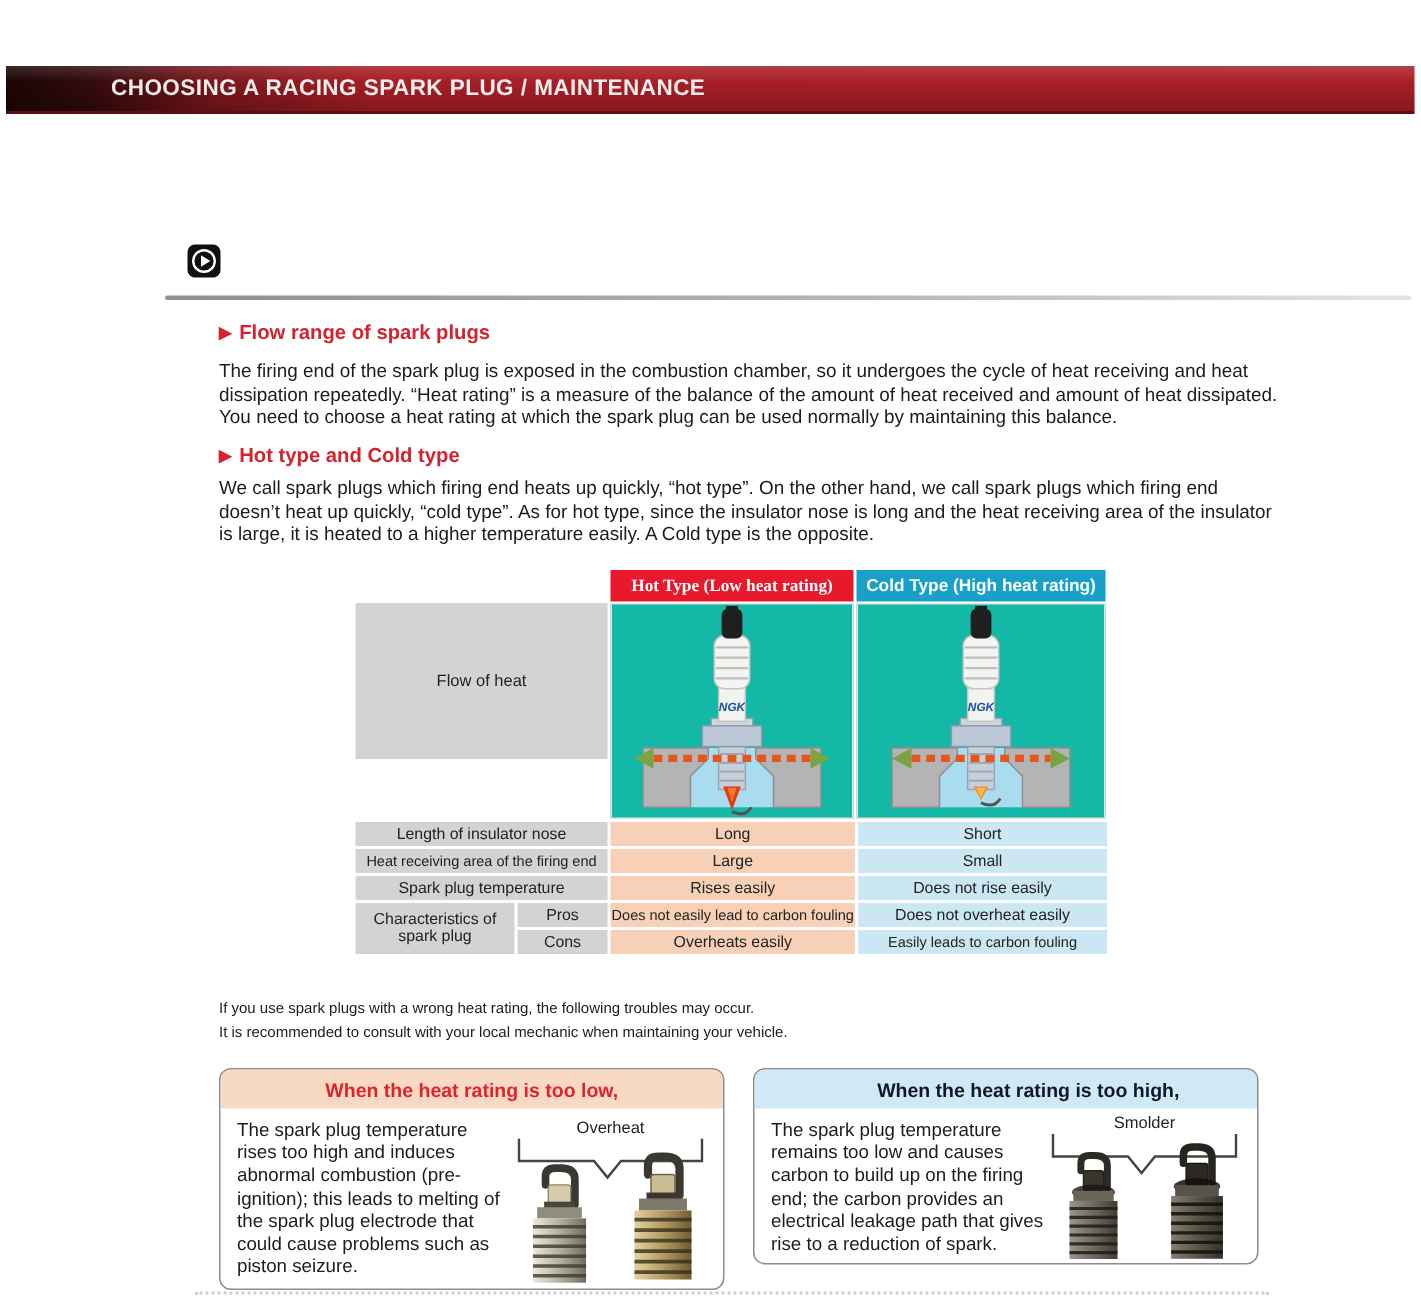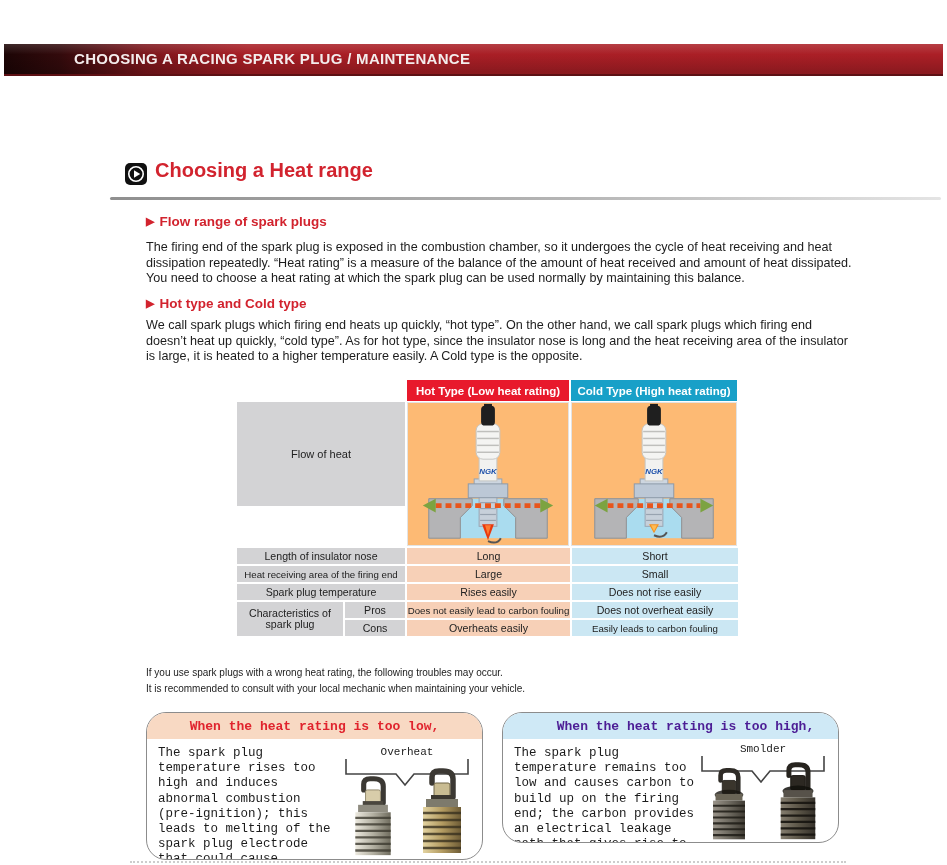--- a/index.html
+++ b/index.html
@@ -22,52 +22,52 @@
 
   
   .sec-head{position:absolute;left:146px;font-size:13.5px;font-weight:bold;color:#d2232e;}
   .sec-head::before{content:"▶";font-size:11px;margin-right:5px;position:relative;top:-1px;}
   .para{position:absolute;left:146px;width:708px;font-size:12.6px;line-height:15.6px;color:#1c1c1c;}
 
   
   .cmp{position:absolute;left:237px;top:380px;width:501px;height:262px;}
   .cmp .hd{position:absolute;top:0;height:21px;display:flex;align-items:center;justify-content:center;
     color:#fff;font-size:11.5px;font-weight:bold;}
-  .cmp .hd.hot{left:170px;width:162px;background:#e8192c;}
+  .cmp .hd.hot{left:170px;width:162px;background:#e8192c;font-family:Liberation Serif, serif;}
   .cmp .hd.cold{left:334px;width:166px;background:#18a0c8;}
   .cmp .flow{position:absolute;left:0;top:22px;width:168px;height:104px;background:#d3d3d5;
     display:flex;align-items:center;justify-content:center;font-size:11px;color:#222;}
-  .cmp .imgcell{position:absolute;top:22px;height:144px;background:#fdba74;border:1px solid #e3e3e3;box-sizing:border-box;
+  .cmp .imgcell{position:absolute;top:22px;height:144px;background:#14b8a6;border:1px solid #e3e3e3;box-sizing:border-box;
     display:flex;align-items:flex-end;justify-content:center;}
   .cmp .imgcell.hot{left:170px;width:162px;}
   .cmp .imgcell.cold{left:334px;width:166px;}
   .trows{position:absolute;left:0;top:168px;display:grid;grid-template-columns:106px 60px 163px 166px;
     grid-auto-rows:16px;gap:2px;}
   .trows>div{display:flex;align-items:center;justify-content:center;text-align:center;
     font-size:10.6px;color:#222;line-height:11px;}
   .trows .lab{background:#d3d3d5;}
   .trows .hot{background:#f7d0b7;}
   .trows .cold{background:#cbe7f3;}
   .trows .span2{grid-column:span 2;}
   .trows .rspan{grid-row:span 2;}
   .trows .sm{font-size:9.7px;}
 
   
   .note-red{position:absolute;left:146px;top:650px;font-size:13.2px;font-weight:bold;color:#e8192c;}
   .note{position:absolute;left:146px;font-size:10px;color:#1c1c1c;}
 
   
   .infobox{position:absolute;top:712px;width:337px;background:#fff;border:1px solid #8c8c8c;
-    border-radius:20px;overflow:hidden;box-sizing:border-box;font-family:Liberation Mono, monospace;}
+    border-radius:8px;overflow:hidden;box-sizing:border-box;}
   .infobox.low{left:146px;height:148px;}
   .infobox.high{left:502px;height:131px;}
   .ib-title{height:26px;display:flex;align-items:center;justify-content:center;
     font-size:13px;font-weight:bold;}
   .infobox.low .ib-title{background:#f8d9c3;color:#e0232d;}
-  .infobox.high .ib-title{background:#cfe9f6;color:#4c1d95;padding-left:30px;}
+  .infobox.high .ib-title{background:#cfe9f6;color:#0f172a;padding-left:30px;}
   .ib-body{position:absolute;left:11px;top:33px;width:182px;font-size:12.5px;line-height:15.2px;color:#1c1c1c;}
   .callout{position:absolute;left:194px;width:132px;text-align:center;}
   .infobox.low .callout{top:33px;} .infobox.high .callout{top:30px;}
   .callout-label{font-size:11px;color:#222;line-height:13px;}
   .callout svg{display:block;margin-top:0px;}
   .plugA,.plugB{position:absolute;}
   .infobox.low .plugA{left:196px;top:62px;} .infobox.low .plugB{left:262px;top:54px;}
   .infobox.high .plugA{left:196px;top:54px;} .infobox.high .plugB{left:262px;top:48px;}
 
   .cutline{position:absolute;left:130px;top:861px;width:716px;border-top:2px dotted #cdcdcd;}
@@ -105,21 +105,20 @@
   <div class="topbar">
     <span>CHOOSING A RACING SPARK PLUG / MAINTENANCE</span>
   </div>
 
   <div class="play-icon">
     <svg width="22" height="22" viewBox="0 0 22 22">
       <circle cx="11" cy="11" r="7.2" fill="none" stroke="#fff" stroke-width="1.6"></circle>
       <polygon points="9,7.2 15.2,11 9,14.8" fill="#fff"></polygon>
     </svg>
   </div>
-  <h1 class="page-title">Choosing a Heat range</h1>
   <div class="divider"></div>
 
   <div class="sec-head" style="top:214px">Flow range of spark plugs</div>
   <div class="para" style="top:240px">The firing end of the spark plug is exposed in the combustion chamber, so it undergoes the cycle of heat receiving and heat dissipation repeatedly. “Heat rating” is a measure of the balance of the amount of heat received and amount of heat dissipated. You need to choose a heat rating at which the spark plug can be used normally by maintaining this balance.</div>
 
   <div class="sec-head" style="top:296px">Hot type and Cold type</div>
   <div class="para" style="top:318px">We call spark plugs which firing end heats up quickly, “hot type”.  On the other hand, we call spark plugs which firing end doesn’t heat up quickly, “cold type”.  As for hot type, since the insulator nose is long and the heat receiving area of the insulator is large, it is heated to a higher temperature easily. A Cold type is the opposite.</div>
 
   <div class="cmp">
     <div class="hd hot">Hot Type (Low heat rating)</div>

